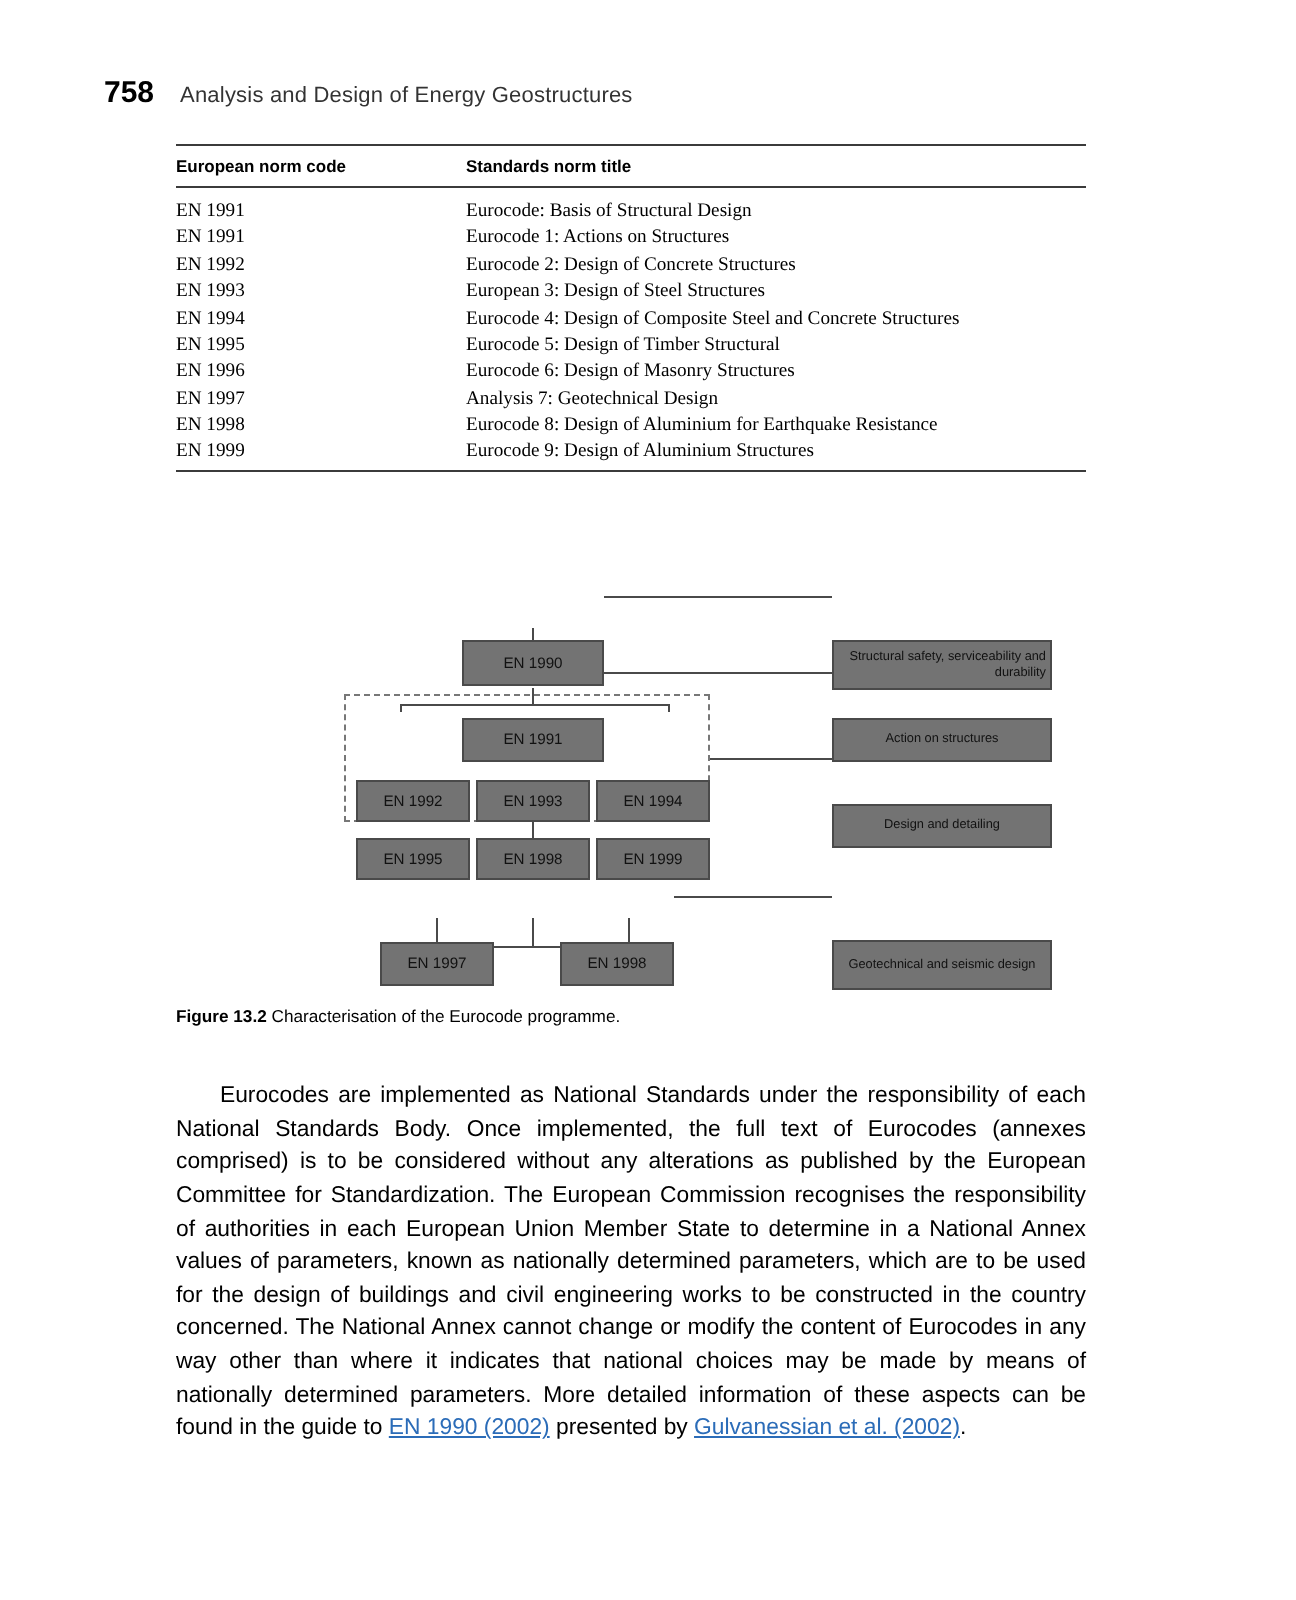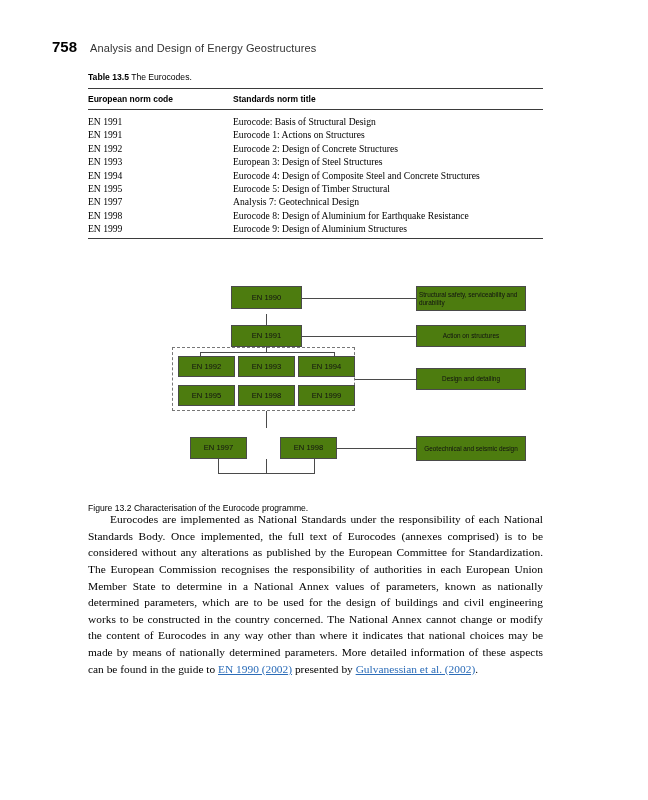--- a/index.html
+++ b/index.html
@@ -95,30 +95,31 @@
     position: absolute;
     top: 282px;
     left: 88px;
     width: 455px;
     height: 215px;
   }
   .fig-box {
     position: absolute;
     box-sizing: border-box;
     border: 0.9px solid #4a4a4a;
-    background: #4d7c0f;
+    background: #737373;
     font-family: "Liberation Sans", sans-serif;
     font-size: 7.6px;
     color: #111;
     display: flex;
     align-items: center;
     justify-content: center;
-    text-align: left;
+    text-align: right;
     line-height: 1.25;
     z-index: 3;
+    margin-top: 34px;
   }
   .fig-box.wide {
     font-size: 6.4px;
     padding: 0 2px;
   }
   .dashed-group {
     position: absolute;
     box-sizing: border-box;
     border: 0.9px dashed #777;
     z-index: 1;
@@ -133,52 +134,48 @@
 
   .fig-caption {
     position: absolute;
     top: 503px;
     left: 88px;
     width: 470px;
     font-family: "Liberation Sans", sans-serif;
     font-size: 8.6px;
     color: #000;
   }
-  .fig-caption .lbl { font-weight: normal; margin-top: 12px; }
+  .fig-caption .lbl { font-weight: bold; margin-top: 12px; }
 
   
   .bodytext {
     position: absolute;
-    top: 511px;
+    top: 540px;
     left: 88px;
     width: 455px;
     font-size: 11.4px;
     line-height: 1.46;
     text-align: justify;
     color: #000;
-    font-family: Liberation Serif, serif;
+    font-family: Liberation Sans, sans-serif;
   }
   .bodytext p { margin: 0; text-indent: 22px; }
   .ref-link { color: #2b6cb8; }
 </style>
 </head>
 <body>
 
 <div class="page">
 
   <div class="runhead">
     <span class="pageno">758</span>
     <span class="title">Analysis and Design of Energy Geostructures</span>
   </div>
 
   <div class="table-wrap">
-    <div class="table-caption">
-      <span class="lbl">Table 13.5</span>
-      <span>The Eurocodes.</span>
-    </div>
     <table class="eurocodes">
       <thead>
         <tr>
           <th class="col-code">European norm code</th>
           <th>Standards norm title</th>
         </tr>
       </thead>
       <tbody>
         <tr>
           <td>EN 1991</td>
@@ -196,20 +193,24 @@
           <td>EN 1993</td>
           <td>European 3: Design of Steel Structures</td>
         </tr>
         <tr>
           <td>EN 1994</td>
           <td>Eurocode 4: Design of Composite Steel and Concrete Structures</td>
         </tr>
         <tr>
           <td>EN 1995</td>
           <td>Eurocode 5: Design of Timber Structural</td>
+        </tr>
+        <tr>
+          <td>EN 1996</td>
+          <td>Eurocode 6: Design of Masonry Structures</td>
         </tr>
         <tr>
           <td>EN 1997</td>
           <td>Analysis 7: Geotechnical Design</td>
         </tr>
         <tr>
           <td>EN 1998</td>
           <td>Eurocode 8: Design of Aluminium for Earthquake Resistance</td>
         </tr>
         <tr class="last">

